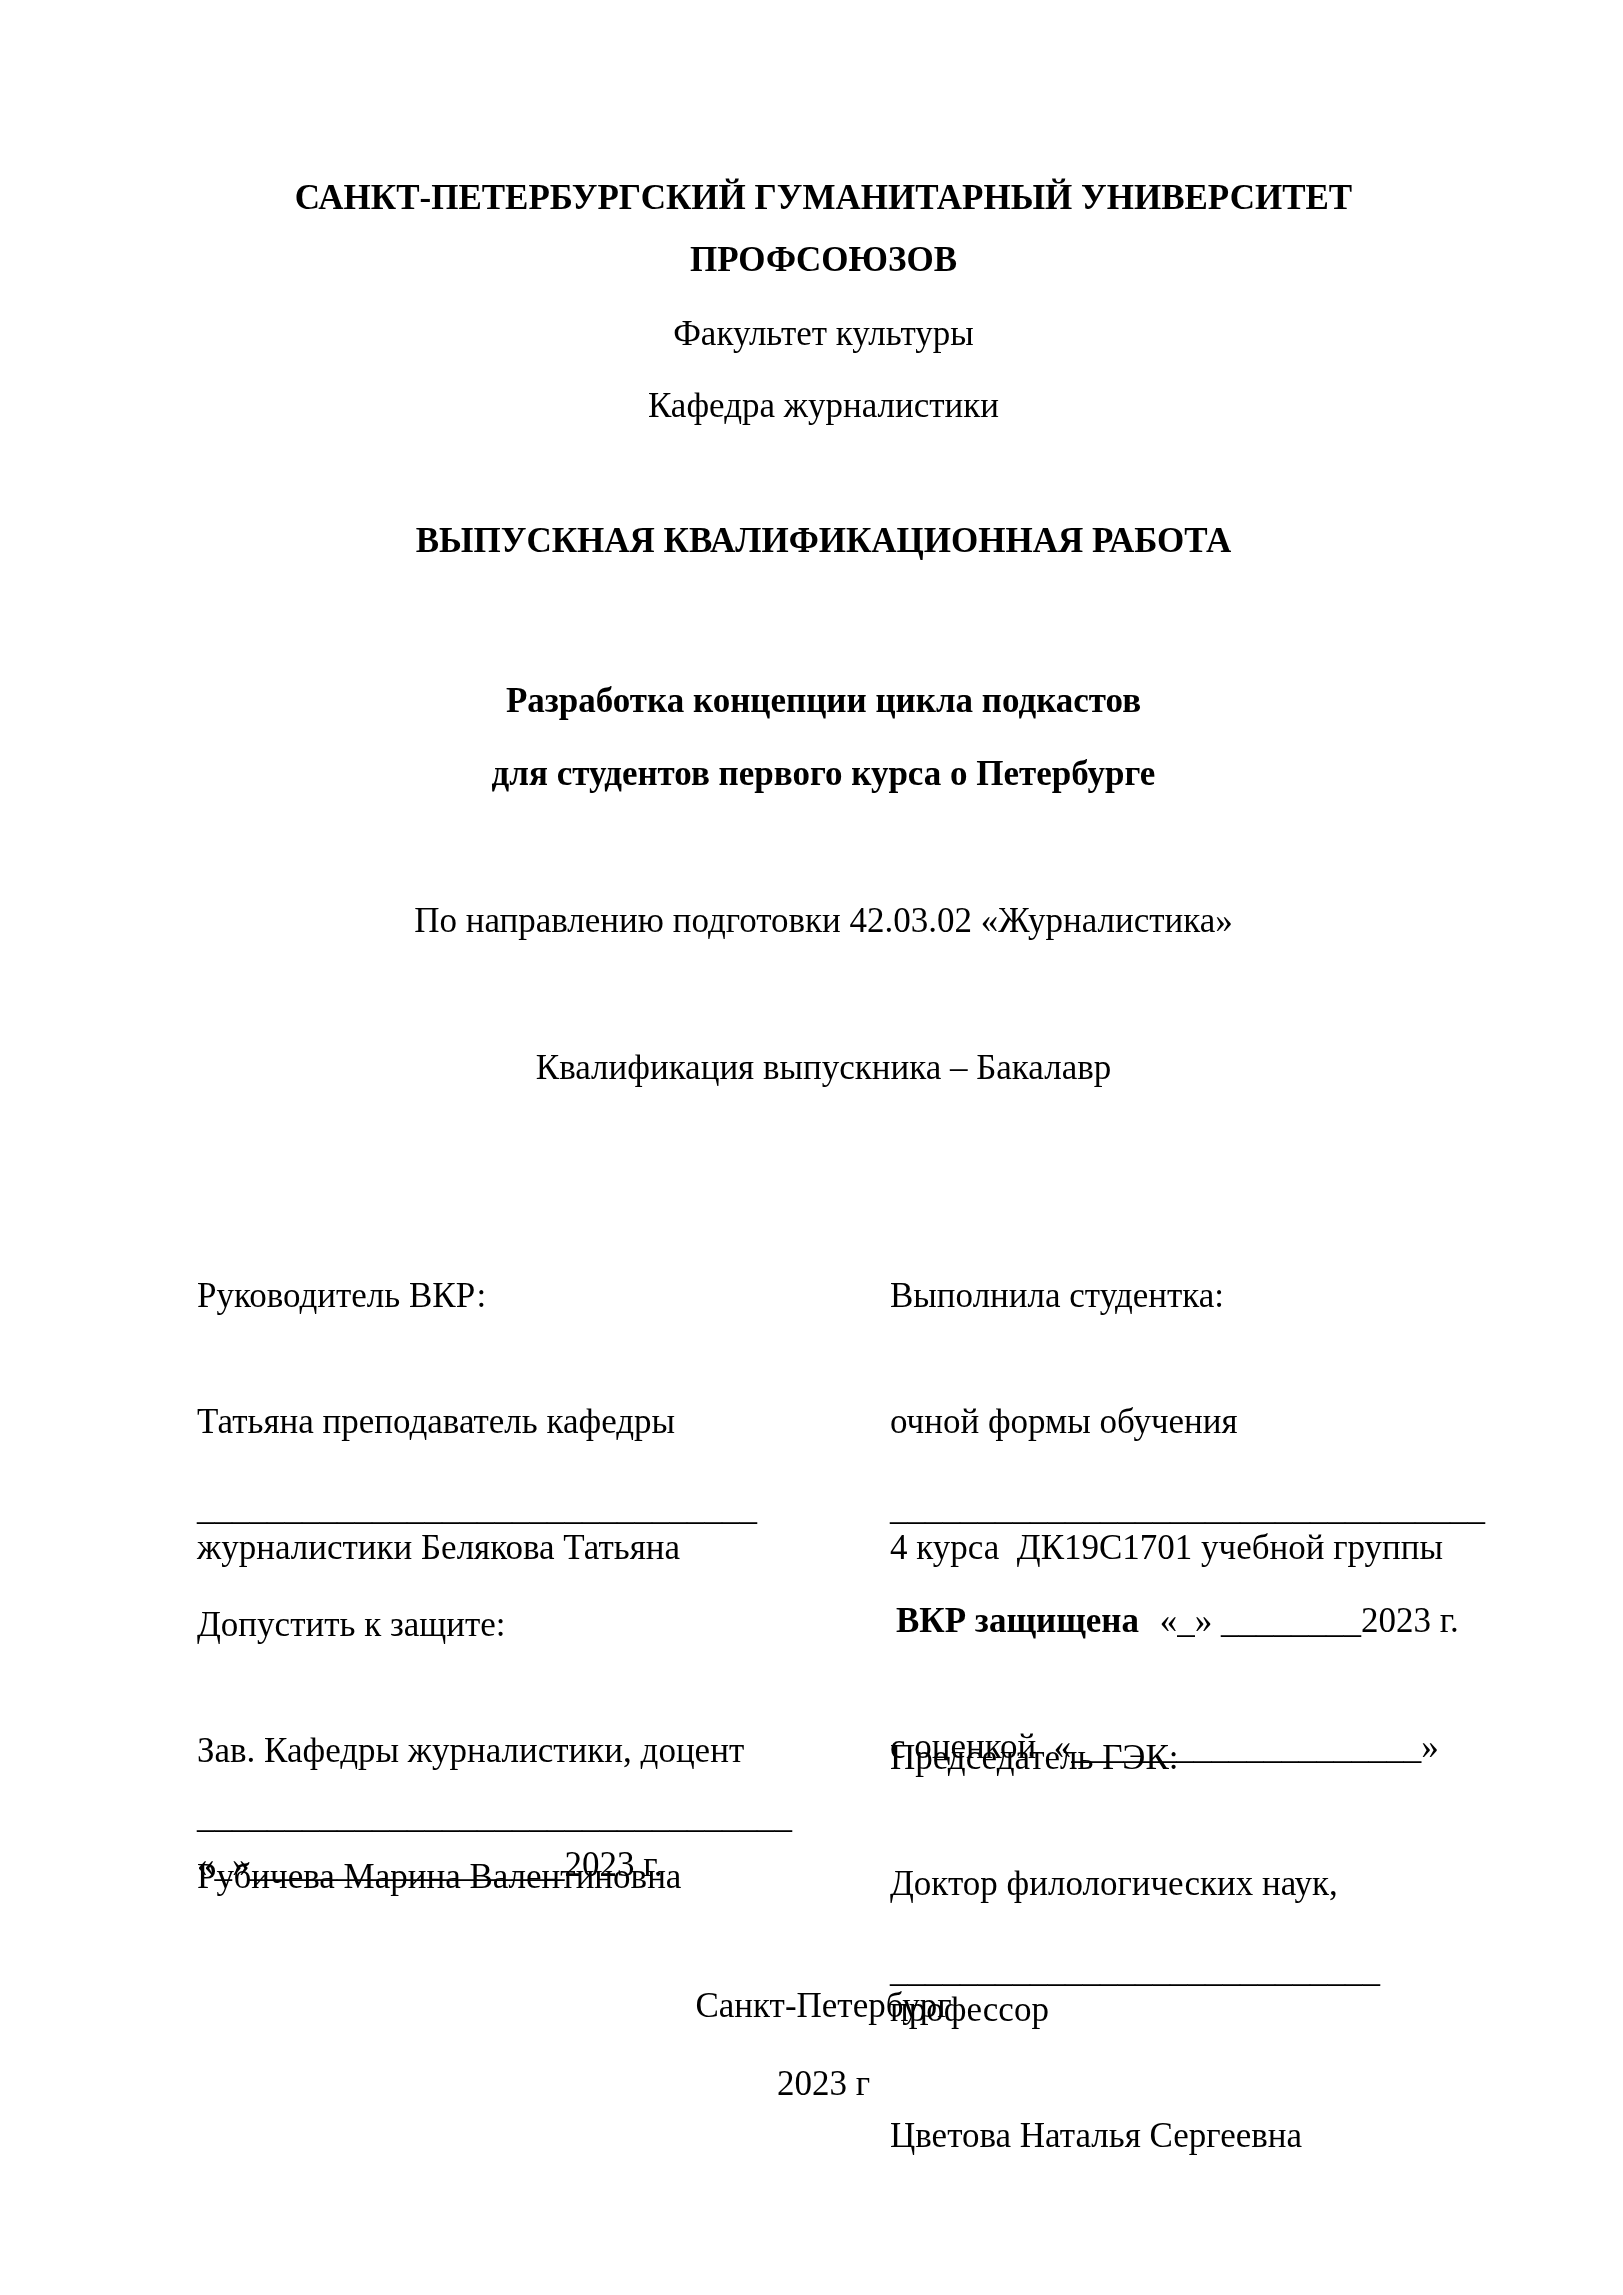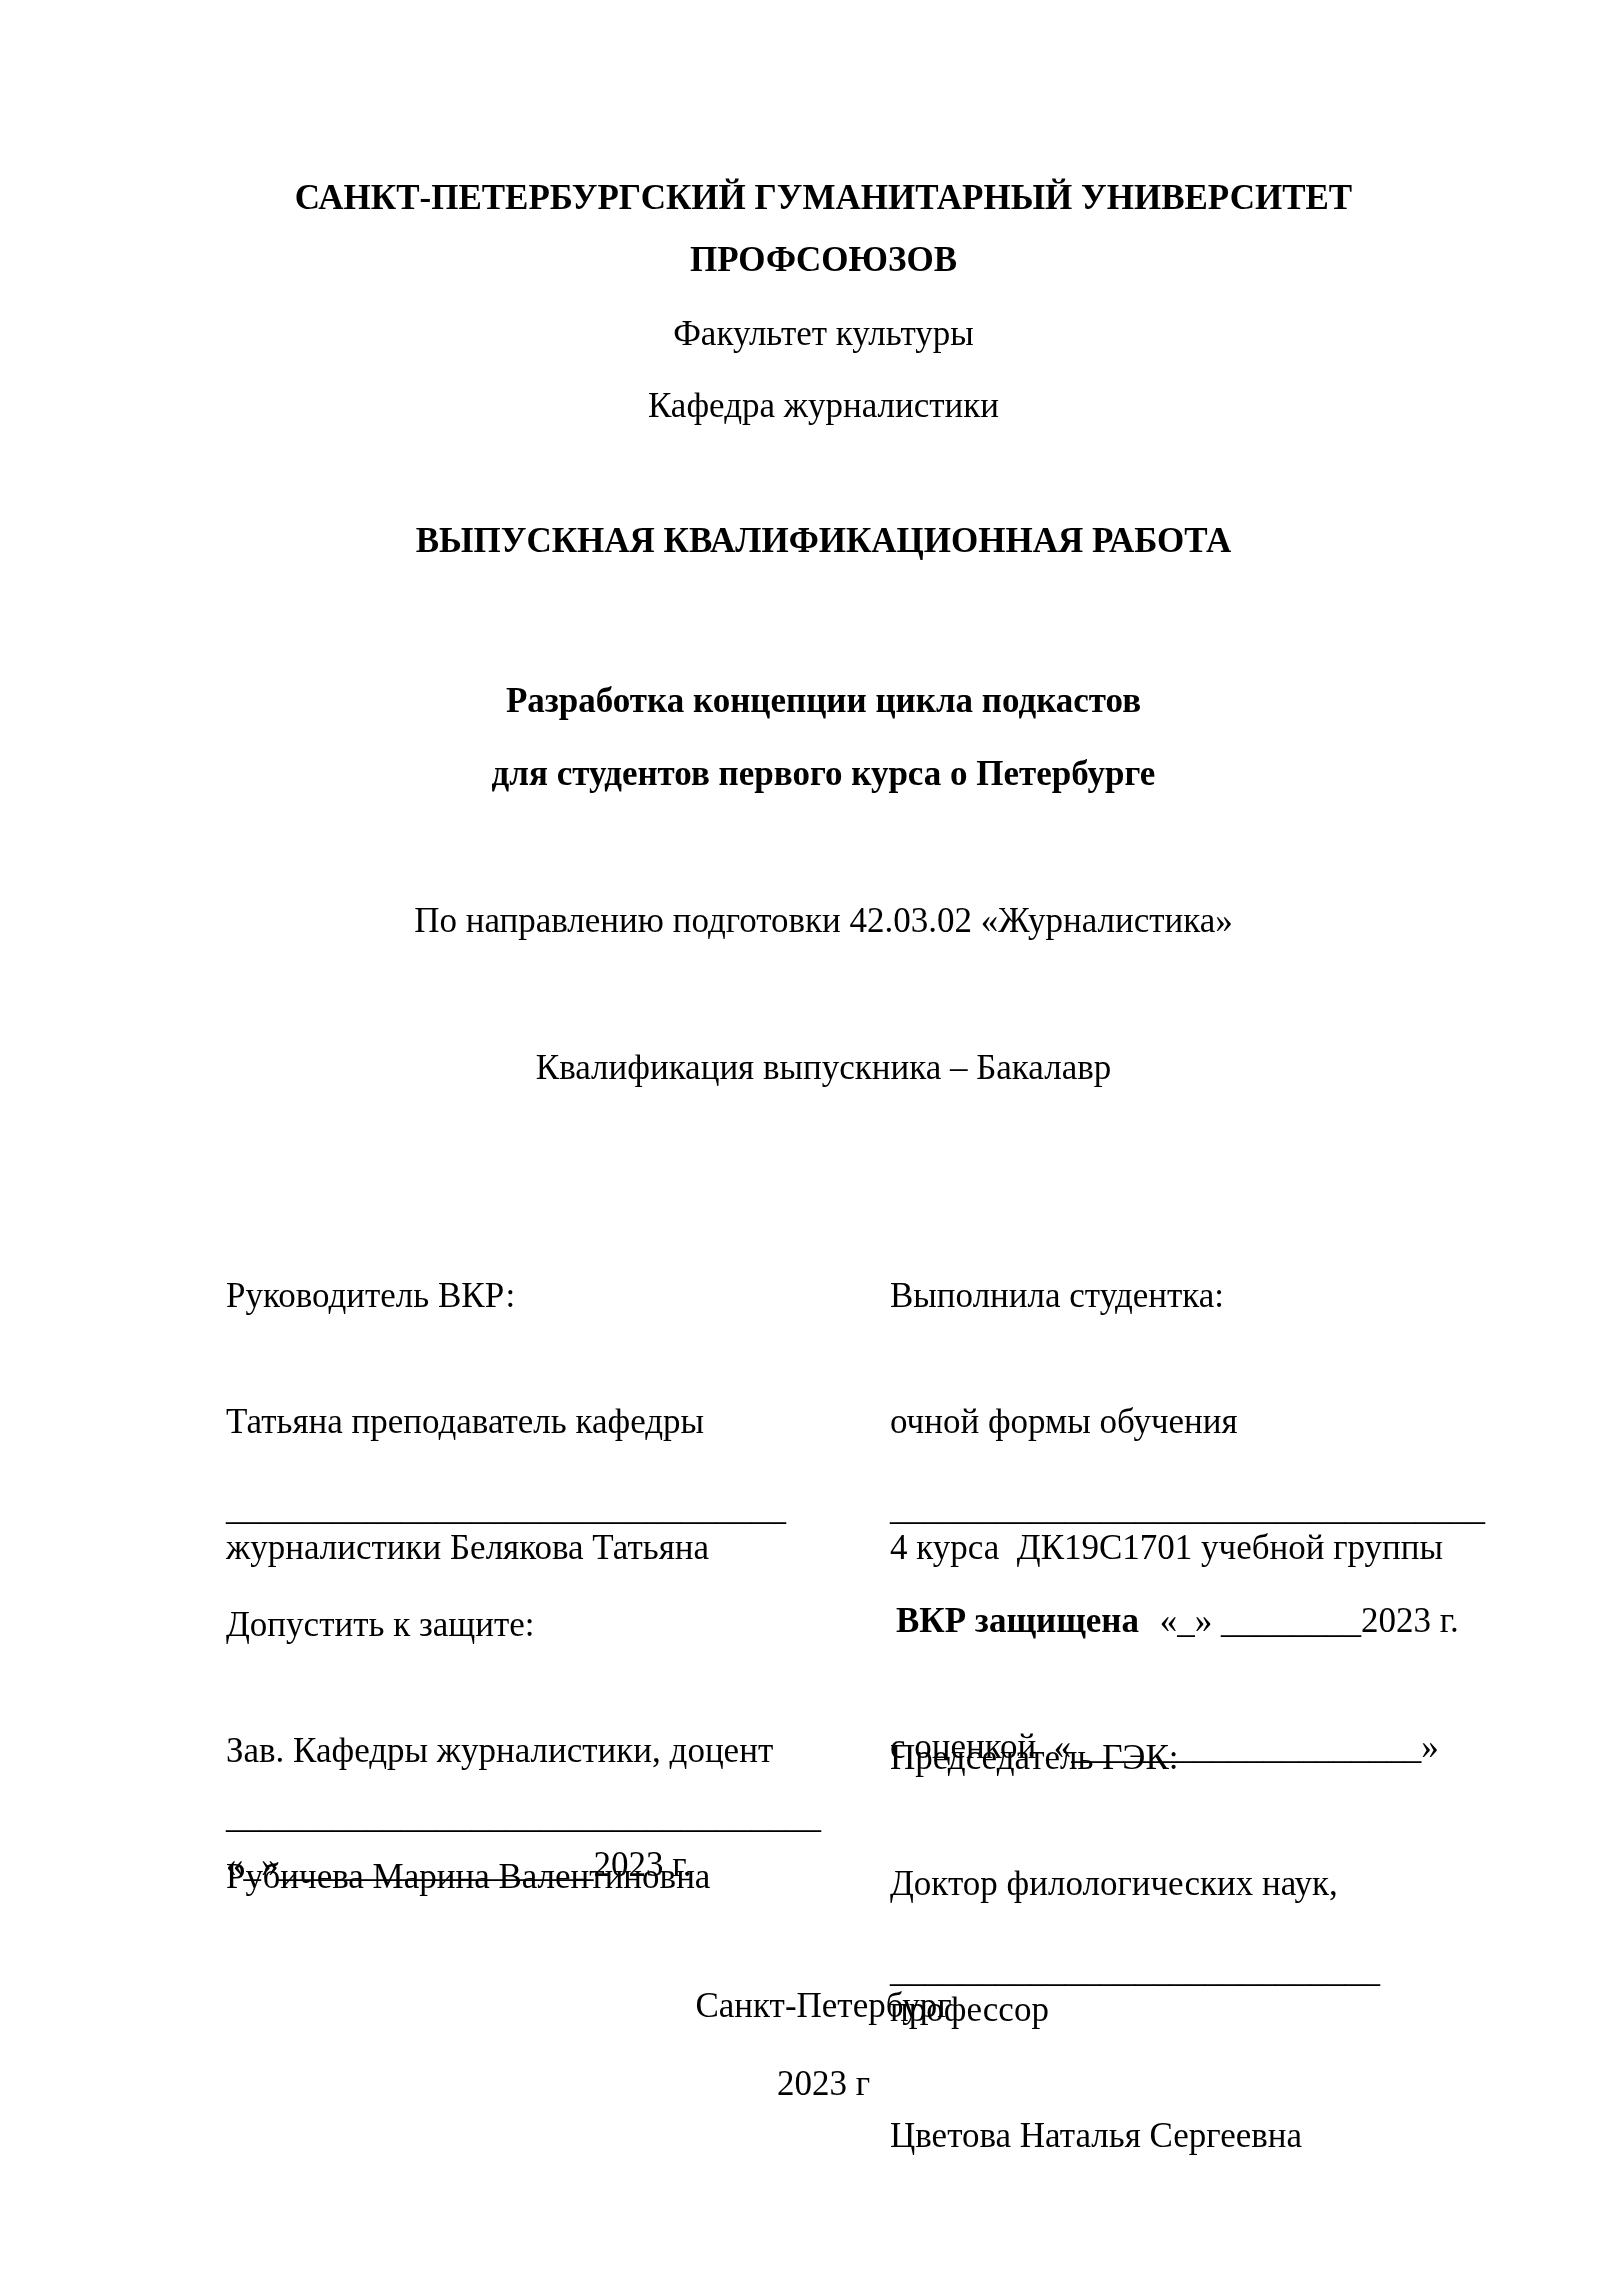--- a/index.html
+++ b/index.html
@@ -26,21 +26,21 @@
   .bold { font-weight: bold; }
   .colblock {
     position: absolute;
     width: 691px;
     font-size: 35px;
     line-height: 42px;
     text-align: left;
     white-space: pre-wrap;
   }
   .colblock .row { height: 42px; overflow: visible; }
-  .left-col  { left: 173px; margin-left: 29px; }
+  .left-col  { left: 173px; }
   .right-col { left: 866px; }
 </style>
 </head>
 <body>
 
 <div class="page">
 
   <div class="cline bold" style="top:159px">САНКТ-ПЕТЕРБУРГСКИЙ ГУМАНИТАРНЫЙ УНИВЕРСИТЕТ</div>
   <div class="cline bold" style="top:221px">ПРОФСОЮЗОВ</div>
   <div class="cline" style="top:295px">Факультет культуры</div>

